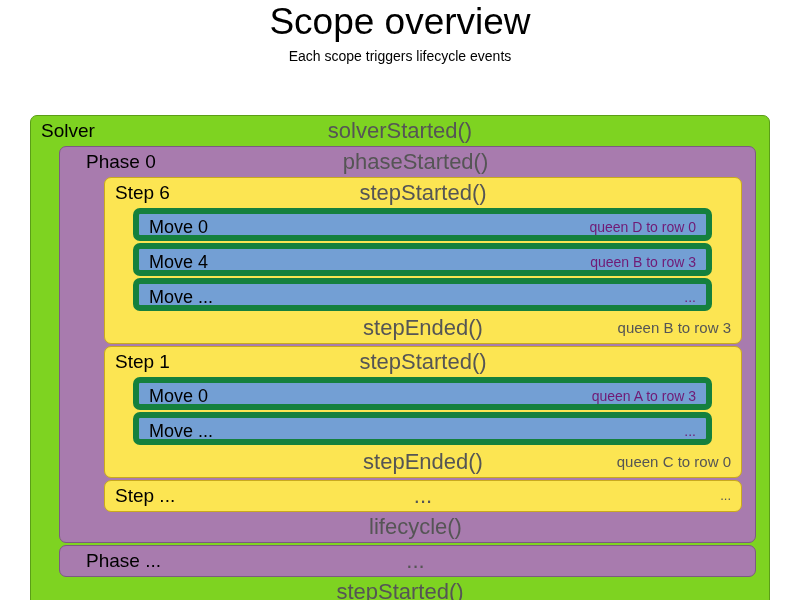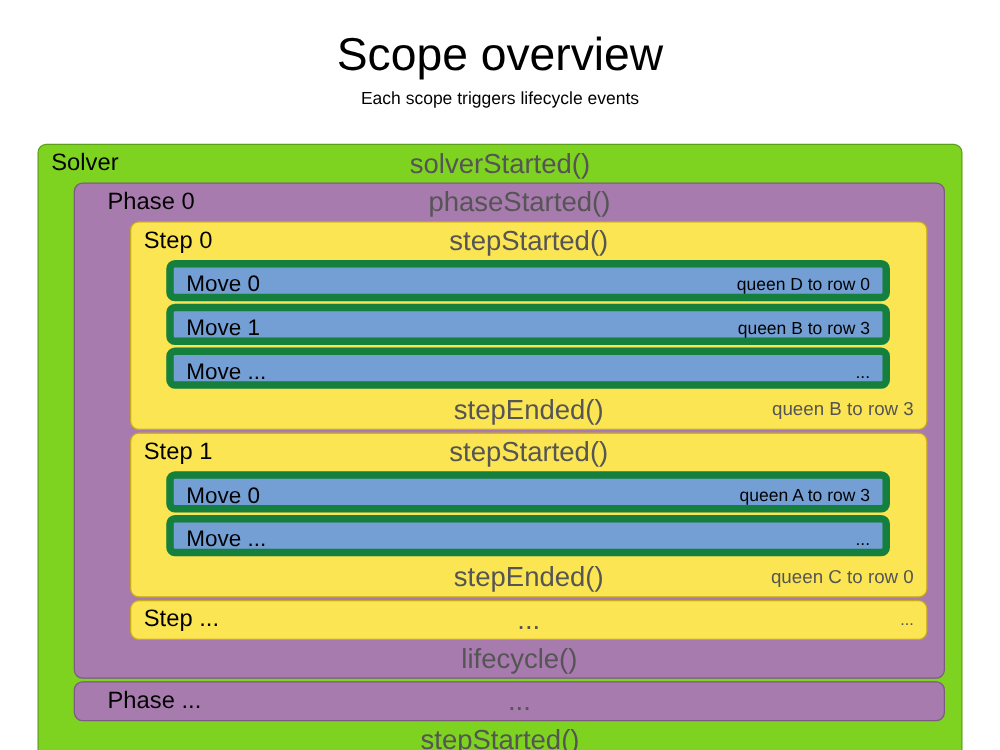--- a/index.html
+++ b/index.html
@@ -11,21 +11,20 @@
     height: 600px;
     background: #ffffff;
     font-family: "Liberation Sans", sans-serif;
     overflow: hidden;
   }
 
   
   .header {
     width: 100%;
     text-align: center;
-    padding-top: 22px;
   }
   .title {
     font-size: 37px;
     font-weight: normal;
     color: #000000;
     line-height: 44px;
     letter-spacing: 0px;
   }
   .subtitle {
     font-size: 14px;
@@ -122,21 +121,21 @@
   }
   .move .scope-row {
     height: 26px;
     line-height: 26px;
   }
   .move .scope-name {
     font-size: 18px;
   }
   .move .scope-detail {
     font-size: 14px;
-    color: #000000;
+    color: #701a75;
   }
 
   .spacer-2 { height: 2px; }
 </style>
 </head>
 <body>
 
 <div class="header">
   <div class="title">Scope overview</div>
   <div class="subtitle">Each scope triggers lifecycle events</div>
@@ -151,34 +150,34 @@
 
   <div class="scope phase phase-0">
 
     <div class="scope-row">
       <span class="scope-name">Phase 0</span>
       <span class="scope-event">phaseStarted()</span>
     </div>
 
     <div class="scope step">
       <div class="scope-row">
-        <span class="scope-name">Step 0</span>
+        <span class="scope-name">Step 6</span>
         <span class="scope-event">stepStarted()</span>
       </div>
 
       <div class="scope move">
         <div class="scope-row">
           <span class="scope-name">Move 0</span>
           <span class="scope-detail">queen D to row 0</span>
         </div>
       </div>
 
       <div class="scope move">
         <div class="scope-row">
-          <span class="scope-name">Move 1</span>
+          <span class="scope-name">Move 4</span>
           <span class="scope-detail">queen B to row 3</span>
         </div>
       </div>
 
       <div class="scope move">
         <div class="scope-row">
           <span class="scope-name">Move ...</span>
           <span class="scope-detail">...</span>
         </div>
       </div>

